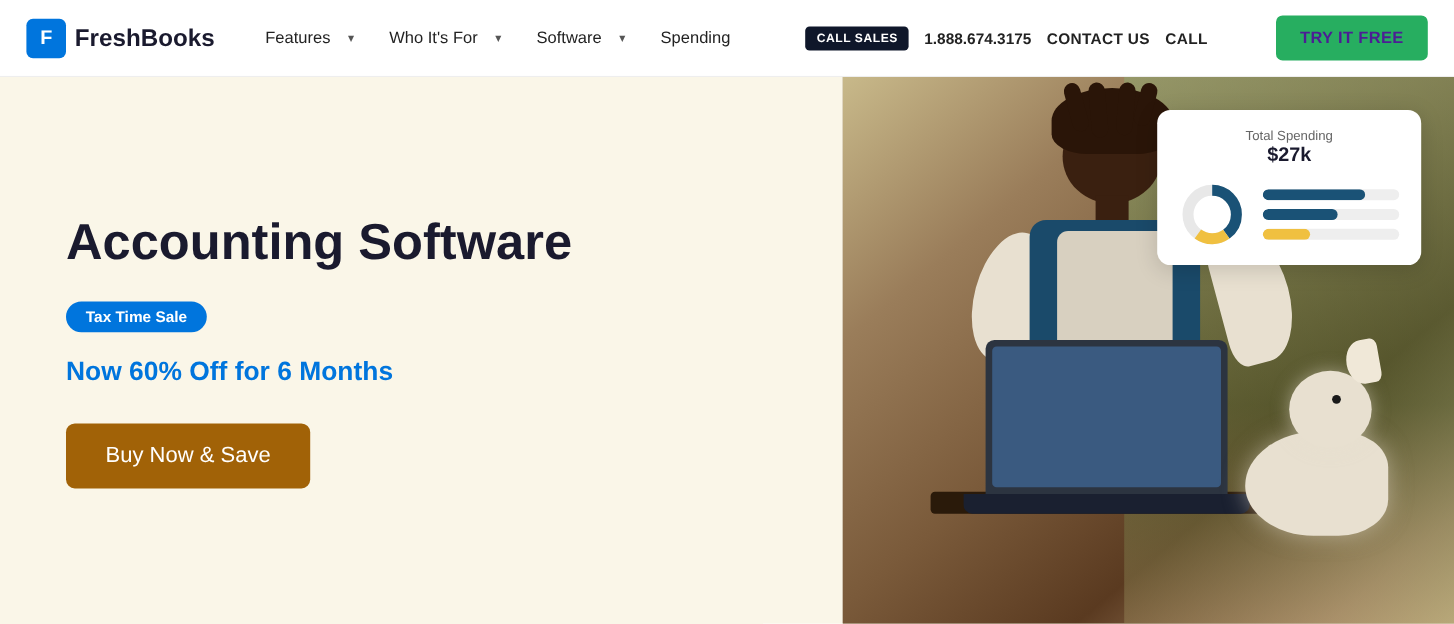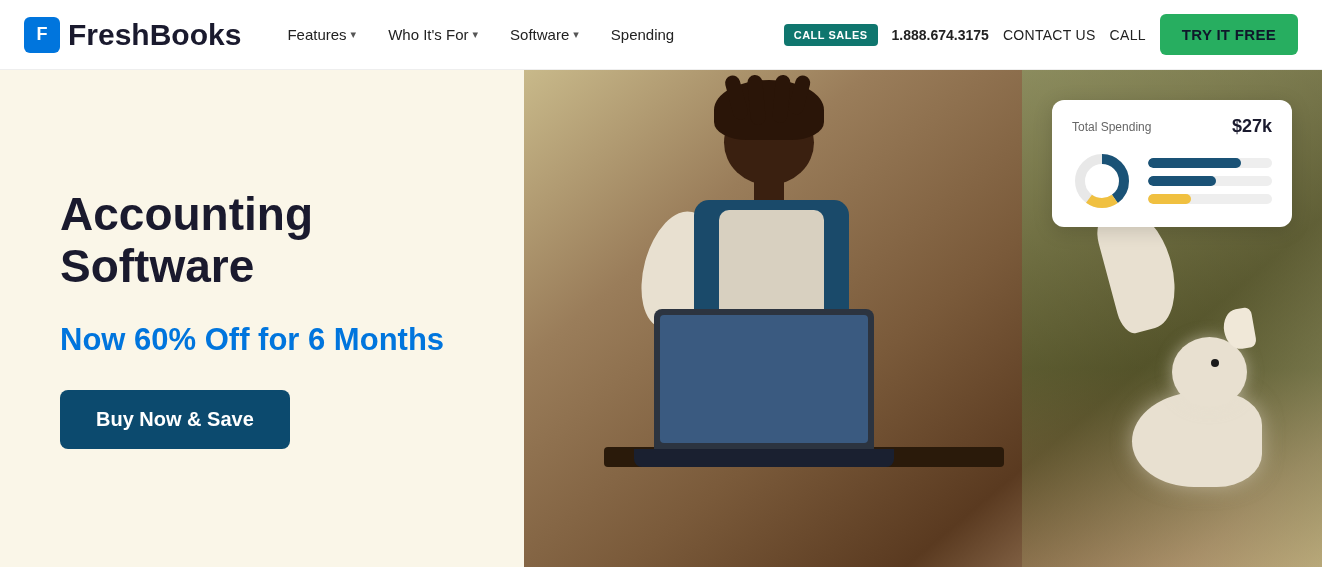--- a/index.html
+++ b/index.html
@@ -29,90 +29,91 @@
       background: #0075dd;
       border-radius: 6px;
       display: flex;
       align-items: center;
       justify-content: center;
       color: #fff;
       font-weight: 900;
       font-size: 18px;
     }
     .logo-text {
-      font-size: 30px;
+      font-size: 22px;
       font-weight: 700;
       color: #1a1a2e;
     }
     .nav-links {
       display: flex;
       align-items: center;
       gap: 4px;
       flex: 1;
     }
     .nav-item {
       padding: 8px 14px;
       font-size: 15px;
       font-weight: 500;
       color: #222;
       cursor: pointer;
       display: flex;
       align-items: center;
-      gap: 4px;
+      gap: 16px;
       border-radius: 4px;
     }
     .nav-item .chevron { font-size: 11px; color: #555; }
     .nav-right {
       display: flex;
       align-items: center;
       gap: 14px;
     }
     .call-sales-badge {
-      background: #0f766e;
+      background: #0f172a;
       color: #fff;
       font-size: 11px;
       font-weight: 700;
       padding: 5px 10px;
       border-radius: 4px;
       letter-spacing: 0.5px;
     }
     .phone-num {
       font-size: 14px;
       font-weight: 600;
       color: #222;
       text-align: right;
     }
     .contact-us-link, .login-link {
       font-size: 14px;
-      font-weight: 400;
+      font-weight: 700;
       color: #222;
       cursor: pointer;
       letter-spacing: 0.3px;
     }
     .try-free-btn {
       background: #27ae60;
-      color: #0f172a;
+      color: #4c1d95;
       font-size: 15px;
       font-weight: 700;
       padding: 12px 22px;
       border-radius: 6px;
       cursor: pointer;
       border: none;
       letter-spacing: 0.3px;
       white-space: nowrap;
+      margin-left: 48px;
     }
 
     
     .hero {
       display: flex;
       height: calc(567px - 70px);
       overflow: hidden;
     }
     .hero-left {
-      width: 524px;
+      width: 766px;
       background: #faf6e8;
       display: flex;
       flex-direction: column;
       justify-content: center;
       padding: 48px 60px;
       flex-shrink: 0;
     }
     .hero-headline {
       font-size: 46px;
       font-weight: 800;
@@ -125,31 +126,31 @@
       color: #fff;
       font-size: 14px;
       font-weight: 600;
       padding: 6px 18px;
       border-radius: 20px;
       display: inline-block;
       margin-bottom: 22px;
       width: fit-content;
     }
     .hero-offer {
-      font-size: 31px;
+      font-size: 24px;
       font-weight: 700;
       color: #0075dd;
       margin-bottom: 32px;
       line-height: 1.2;
     }
     .buy-btn {
-      background: #0c4a6e;
+      background: #a16207;
       color: #fff;
       font-size: 20px;
-      font-weight: 700;
+      font-weight: 400;
       padding: 18px 36px;
       border-radius: 8px;
       border: none;
       cursor: pointer;
       width: fit-content;
     }
 
     
     .hero-right {
       flex: 1;
@@ -172,23 +173,24 @@
       right: 30px;
       background: #fff;
       border-radius: 12px;
       padding: 16px 20px;
       box-shadow: 0 4px 20px rgba(0,0,0,0.15);
       width: 240px;
       z-index: 20;
     }
     .spending-card-header {
       display: flex;
-      justify-content: space-between;
+      justify-content: center;
       align-items: center;
       margin-bottom: 14px;
+      flex-direction: column;
     }
     .spending-label {
       font-size: 12px;
       color: #666;
       font-weight: 500;
     }
     .spending-amount {
       font-size: 18px;
       font-weight: 700;
       color: #1a1a2e;
@@ -261,20 +263,21 @@
     <span class="login-link">CALL</span>
     <button class="try-free-btn">TRY IT FREE</button>
   </div>
 </nav>
 
 <div class="hero">
   <div class="hero-left">
     <h1 class="hero-headline">
       <span>Accounting Software</span><br>
     </h1>
+    <span class="tax-badge">Tax Time Sale</span>
     <p class="hero-offer">Now 60% Off for 6 Months</p>
     <button class="buy-btn">Buy Now &amp; Save</button>
   </div>
 
   <div class="hero-right">
 
     <div class="hero-image-bg">
 
       <div style="position:absolute;inset:0;background:linear-gradient(140deg,#c8b98a 0%,#9a7d5a 25%,#7a5a3a 50%,#5a3a20 70%,#b09070 90%,#c8b88a 100%);"></div>
 

